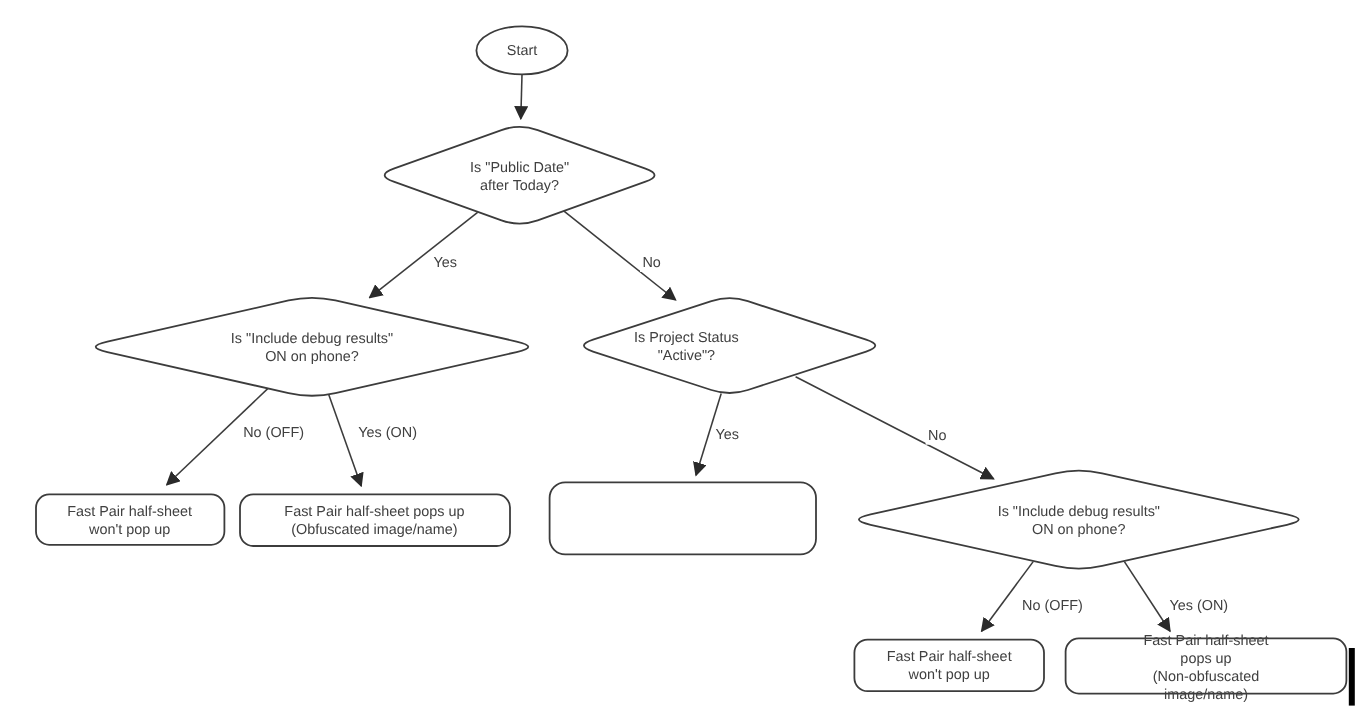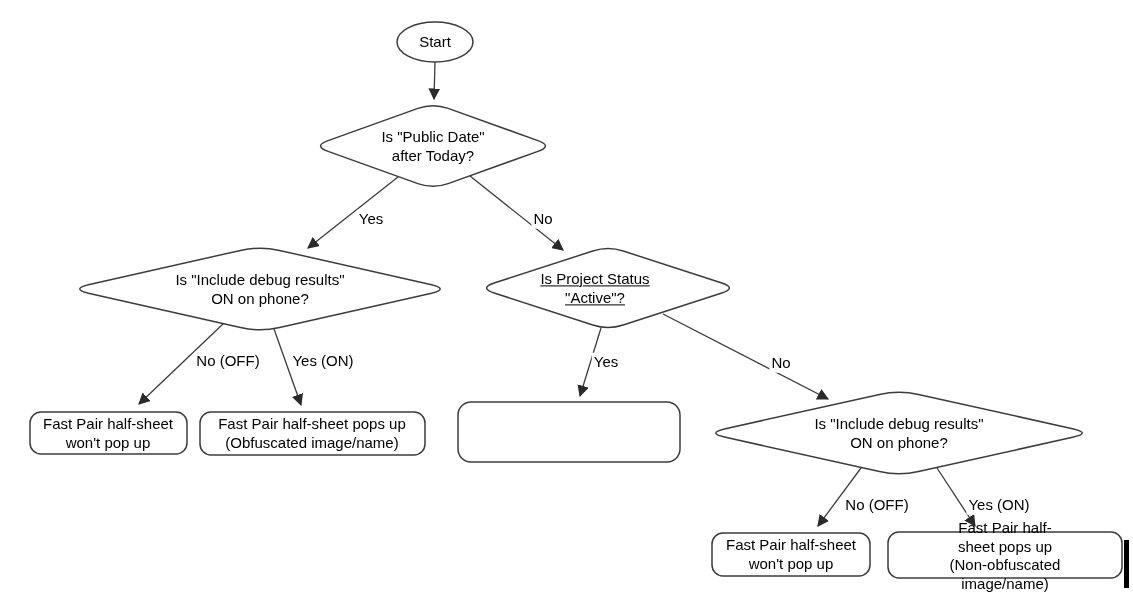--- a/index.html
+++ b/index.html
@@ -4,21 +4,21 @@
 <style>
   html,body{margin:0;padding:0;background:#ffffff;}
   .stage{
     position:relative;width:1133px;height:598px;background:#ffffff;
     font-family:"Liberation Sans",sans-serif;overflow:hidden;
   }
   .stage svg{position:absolute;left:0;top:0;}
   .label{
     position:absolute;transform:translate(-50%,-50%);
     text-align:center;white-space:pre-line;
-    color:#000000;font-size:15px;line-height:1.24;
+    color:#404040;font-size:12px;line-height:1.24;
   }
   .edge-label{background:#ffffff;padding:0 2px;text-align:right;}
   .shape{fill:#ffffff;stroke:#3c3c3c;stroke-width:1.5;}
   .edge{stroke:#3c3c3c;stroke-width:1.3;fill:none;}
   .caret{position:absolute;background:#000000;}
 </style>
 </head>
 <body>
 
 <div class="stage">
@@ -55,21 +55,21 @@
     <rect class="shape" x="458" y="402" width="222" height="60" rx="13"></rect>
     <rect class="shape" x="712" y="533" width="158" height="43" rx="11"></rect>
     <rect class="shape" x="888" y="532" width="234" height="46" rx="11"></rect>
   </svg>
 
   <div class="label" style="left:435px;top:42px;">Start</div>
   <div class="label" style="left:433px;top:147px;">Is "Public Date"
 after Today?</div>
   <div class="label" style="left:260px;top:290px;">Is "Include debug results"
 ON on phone?</div>
-  <div class="label" style="left:595px;top:289px;text-decoration:underline;">Is Project Status
+  <div class="label" style="left:572px;top:289px;">Is Project Status
 "Active"?</div>
   <div class="label" style="left:899px;top:434px;">Is "Include debug results"
 ON on phone?</div>
   <div class="label" style="left:108px;top:434px;">Fast Pair half-sheet
 won't pop up</div>
   <div class="label" style="left:312px;top:434px;">Fast Pair half-sheet pops up
 (Obfuscated image/name)</div>
   <div class="label" style="left:791px;top:555px;">Fast Pair half-sheet
 won't pop up</div>
   <div class="label" style="left:1005px;top:556px;">Fast Pair half-sheet pops up

